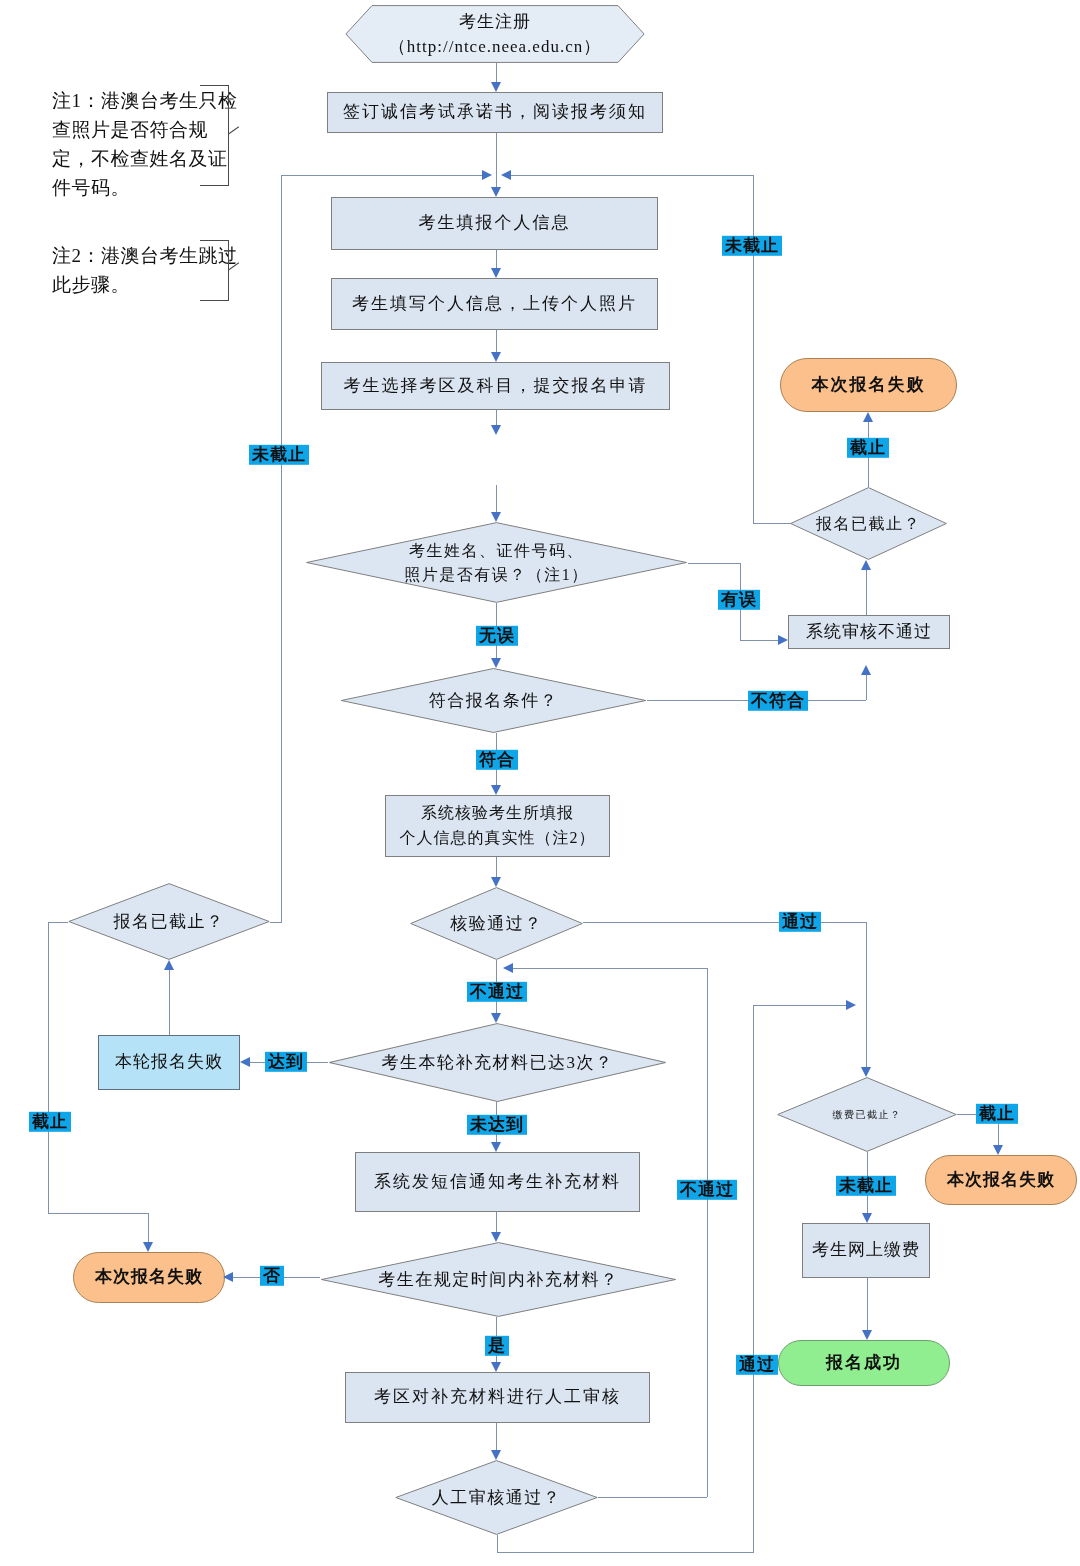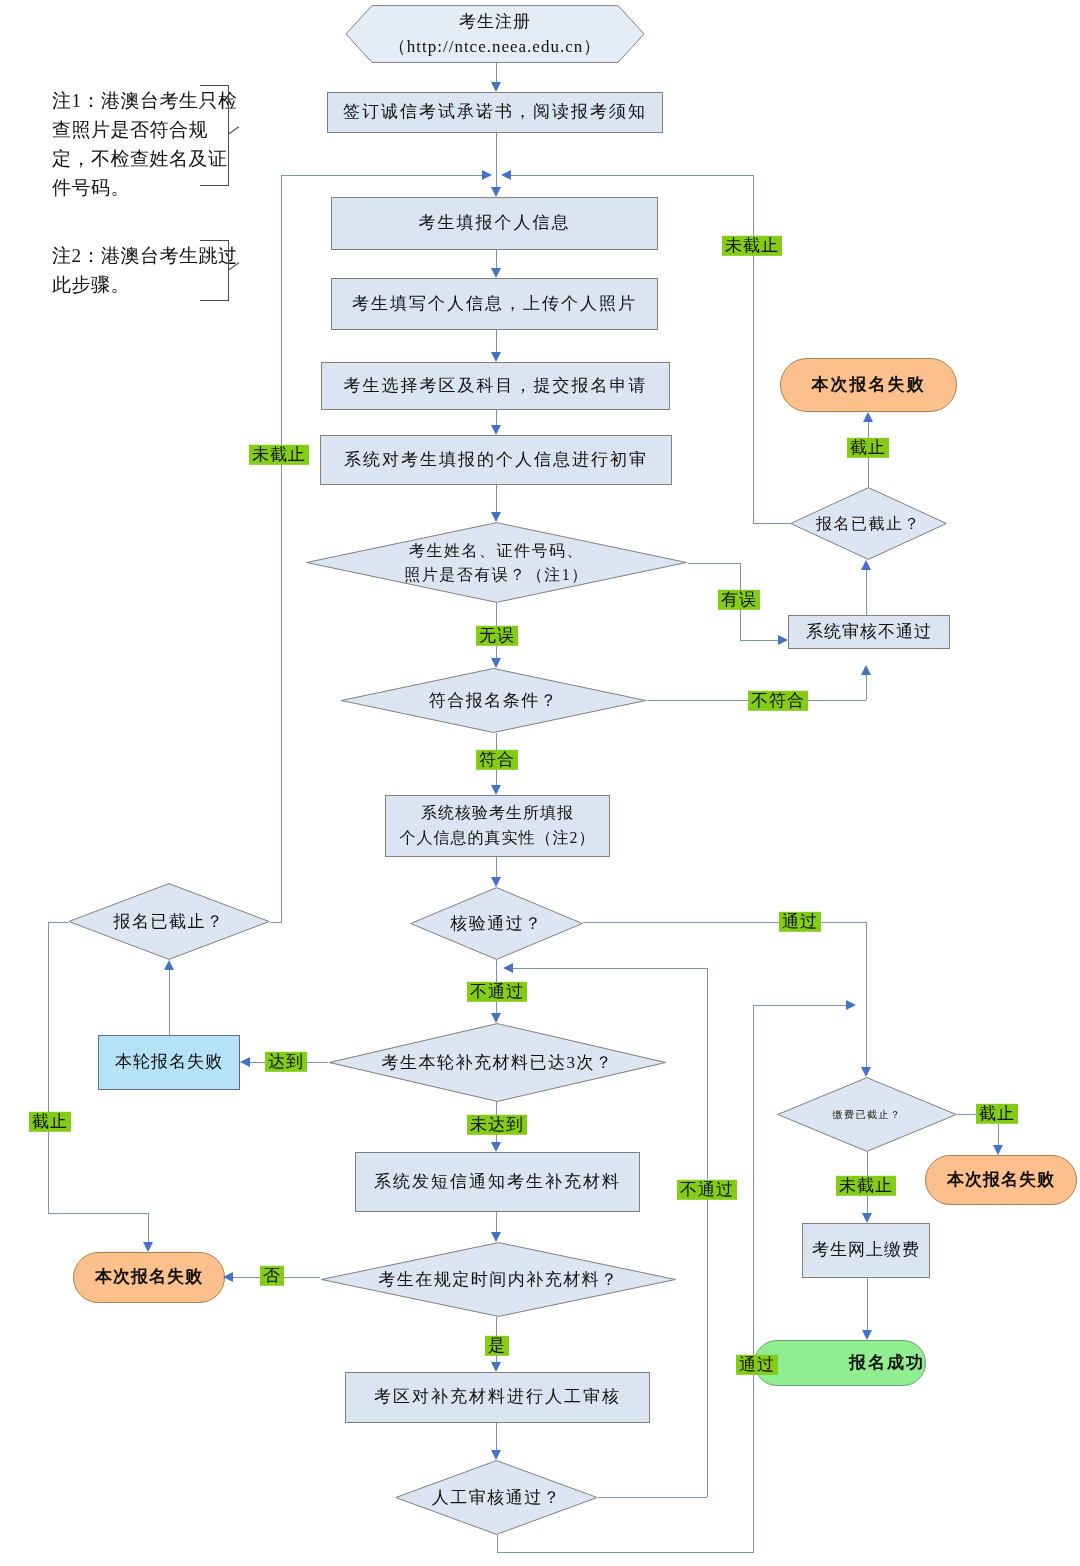--- a/index.html
+++ b/index.html
@@ -18,22 +18,22 @@
   .hex polygon{fill:#e4ecf6;stroke:#7f7f7f;}
   .dia .t{position:absolute;left:0;top:0;right:0;bottom:0;display:flex;flex-direction:column;
           align-items:center;justify-content:center;font-size:17px;letter-spacing:1.5px;text-align:center;line-height:1.5;}
   .h{position:absolute;height:1px;background:#7e92b0;}
   .v{position:absolute;width:1px;background:#7e92b0;}
   .aD,.aU,.aL,.aR{position:absolute;width:0;height:0;}
   .aD{border-left:5px solid transparent;border-right:5px solid transparent;border-top:10px solid #4472c4;}
   .aU{border-left:5px solid transparent;border-right:5px solid transparent;border-bottom:10px solid #4472c4;}
   .aL{border-top:5px solid transparent;border-bottom:5px solid transparent;border-right:10px solid #4472c4;}
   .aR{border-top:5px solid transparent;border-bottom:5px solid transparent;border-left:10px solid #4472c4;}
-  .lbl{position:absolute;transform:translate(-50%,-50%);background:#84cc16;padding:0 3px;font-size:17px;
-       letter-spacing:1px;white-space:nowrap;line-height:1.2;}
+  .lbl{position:absolute;transform:translate(-50%,-50%);background:#0ea5e9;padding:0 3px;font-size:17px;
+       letter-spacing:1px;white-space:nowrap;line-height:1.2;font-weight:bold;}
   .note{position:absolute;font-size:19px;line-height:29px;letter-spacing:0.5px;}
   .note span{display:block;}
   .bk{position:absolute;background:#4a4a4a;}
 </style>
 </head>
 <body>
 
 <div id="stage">
 
   <div class="note" style="left:52px;top:86px;width:190px;">
@@ -71,23 +71,20 @@
   </div>
   <div class="node" style="left:327px;top:92px;width:336px;height:41px;">
     <span>签订诚信考试承诺书，阅读报考须知</span>
   </div>
   <div class="node" style="left:331px;top:278px;width:327px;height:52px;">
     <span>考生填写个人信息，上传个人照片</span>
   </div>
   <div class="node" style="left:321px;top:362px;width:349px;height:48px;">
     <span>考生选择考区及科目，提交报名申请</span>
   </div>
-  <div class="node" style="left:320px;top:435px;width:352px;height:50px;">
-    <span>系统对考生填报的个人信息进行初审</span>
-  </div>
   <div class="node" style="left:385px;top:795px;width:225px;height:62px;font-size:16px;letter-spacing:1px;">
     <span>系统核验考生所填报</span>
     <span>个人信息的真实性（注2）</span>
   </div>
   <div class="node" style="left:355px;top:1152px;width:285px;height:60px;">
     <span>系统发短信通知考生补充材料</span>
   </div>
   <div class="node" style="left:345px;top:1372px;width:305px;height:51px;">
     <span>考区对补充材料进行人工审核</span>
   </div>
@@ -103,21 +100,21 @@
   </div>
   <div class="node cyan" style="left:98px;top:1035px;width:142px;height:55px;letter-spacing:1px;">
     <span>本轮报名失败</span>
   </div>
   <div class="node term orange" style="left:73px;top:1252px;width:152px;height:51px;letter-spacing:1px;">
     <span>本次报名失败</span>
   </div>
   <div class="node term orange" style="left:925px;top:1155px;width:152px;height:50px;letter-spacing:1px;">
     <span>本次报名失败</span>
   </div>
-  <div class="node term green" style="left:754px;top:1340px;width:172px;height:46px;align-items:flex-end;">
+  <div class="node term green" style="left:778px;top:1340px;width:172px;height:46px;">
     <span>报名成功</span>
   </div>
 
   <div class="dia" style="left:305px;top:522px;width:383px;height:81px;">
     <svg viewBox="0 0 100 50" preserveAspectRatio="none">
         <polygon points="50,0.4 99.6,25 50,49.6 0.4,25"></polygon>
       </svg>
     <div class="t" style="font-size:16px;">
       <span>考生姓名、证件号码、</span>
       <span>照片是否有误？（注1）</span>

